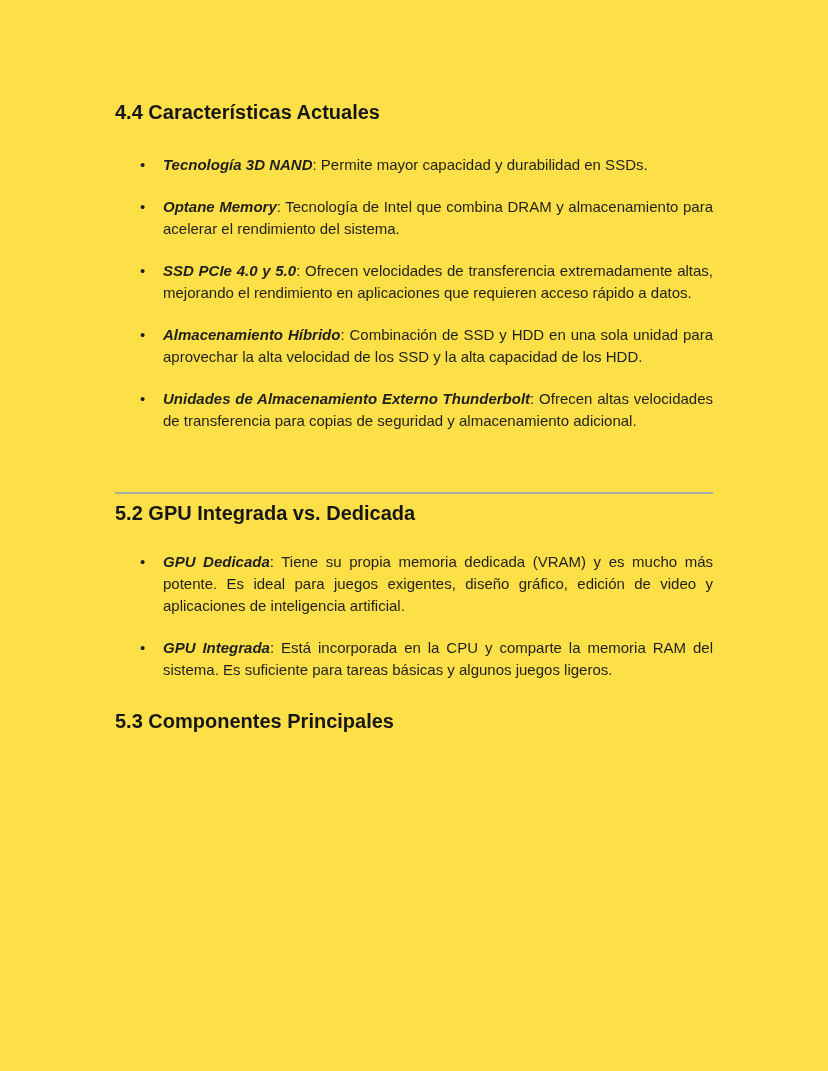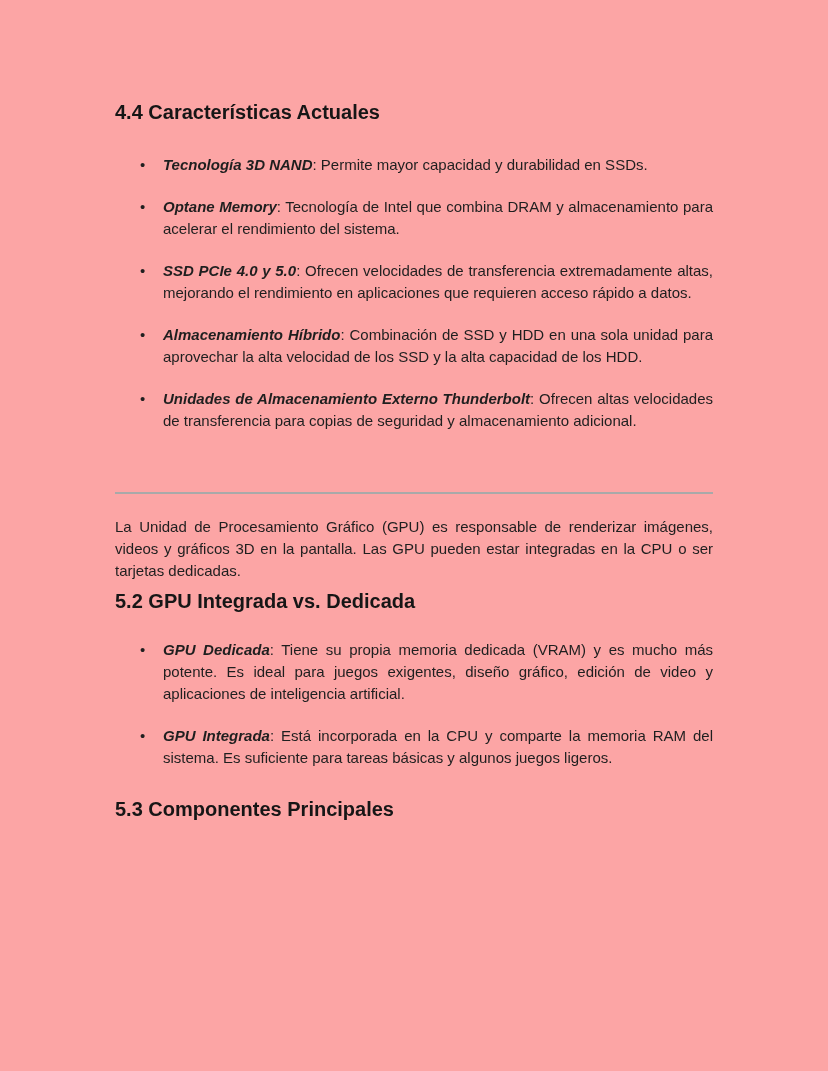--- a/index.html
+++ b/index.html
@@ -4,21 +4,21 @@
 <style>
   html, body {
     margin: 0;
     padding: 0;
     background: #ffffff;
   }
   .page {
     position: relative;
     width: 828px;
     height: 1071px;
-    background: #fca5a5;
+    background: #fde047;
     overflow: hidden;
     font-family: "Liberation Sans", sans-serif;
     color: #1f1f1f;
   }
   .content {
     position: absolute;
     left: 115px;
     top: 0;
     width: 598px;
   }
@@ -88,21 +88,20 @@
       <li><span class="term">Optane Memory</span><span>: Tecnología de Intel que combina DRAM y almacenamiento para acelerar el rendimiento del sistema.</span></li>
       <li><span class="term">SSD PCIe 4.0 y 5.0</span><span>: Ofrecen velocidades de transferencia extremadamente altas, mejorando el rendimiento en aplicaciones que requieren acceso rápido a datos.</span></li>
       <li><span class="term">Almacenamiento Híbrido</span><span>: Combinación de SSD y HDD en una sola unidad para aprovechar la alta velocidad de los SSD y la alta capacidad de los HDD.</span></li>
       <li><span class="term">Unidades de Almacenamiento Externo Thunderbolt</span><span>: Ofrecen altas velocidades de transferencia para copias de seguridad y almacenamiento adicional.</span></li>
     </ul>
 
     <hr class="divider">
 
 
 
-    <p class="para">La Unidad de Procesamiento Gráfico (GPU) es responsable de renderizar imágenes, videos y gráficos 3D en la pantalla. Las GPU pueden estar integradas en la CPU o ser tarjetas dedicadas.</p>
 
     <h2 class="h-sub mt-24">5.2 GPU Integrada vs. Dedicada</h2>
 
     <ul class="bullets mt-26" style="margin-top:26px;">
       <li><span class="term">GPU Dedicada</span><span>: Tiene su propia memoria dedicada (VRAM) y es mucho más potente. Es ideal para juegos exigentes, diseño gráfico, edición de video y aplicaciones de inteligencia artificial.</span></li>
       <li><span class="term">GPU Integrada</span><span>: Está incorporada en la CPU y comparte la memoria RAM del sistema. Es suficiente para tareas básicas y algunos juegos ligeros.</span></li>
     </ul>
 
     <h2 class="h-sub mt-20">5.3 Componentes Principales</h2>
 

